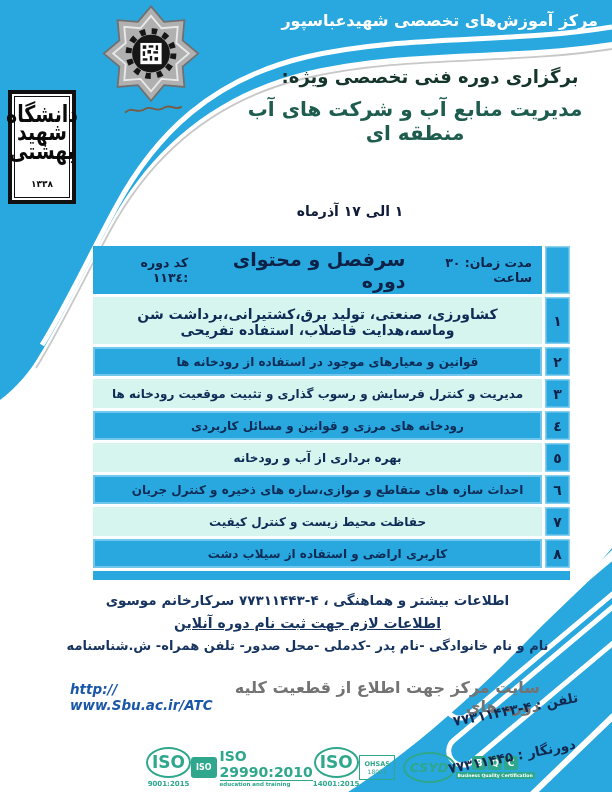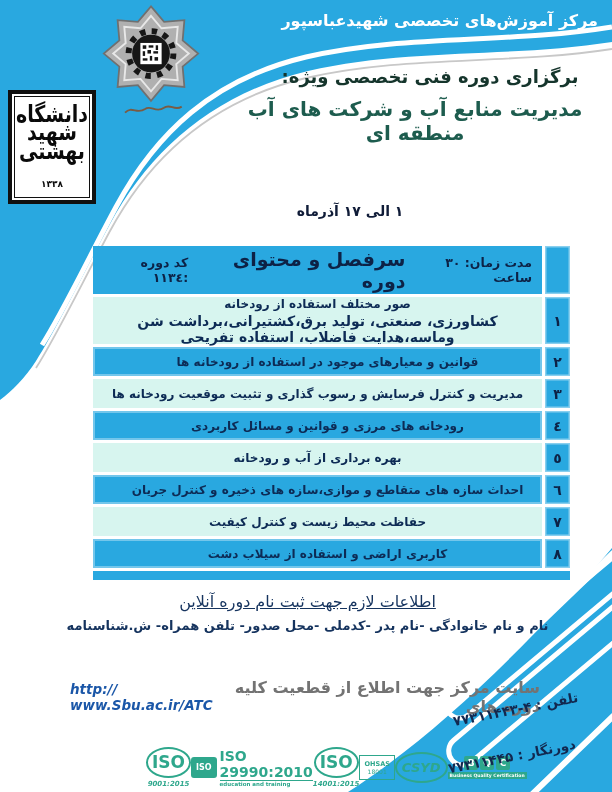--- a/index.html
+++ b/index.html
@@ -15,21 +15,21 @@
   .org-name {
     position:absolute; top:11px; right:14px; z-index:3;
     color:#ffffff; font-size:16px; font-weight:bold; text-align:center;
   }
 
   
   .emblem { position:absolute; left:92px; top:4px; width:118px; height:118px; z-index:3; }
 
   
   .sbu-logo {
-    position:absolute; left:8px; top:90px; width:88px; height:114px; z-index:3;
+    position:absolute; left:8px; top:90px; width:68px; height:114px; z-index:3;
     background:#ffffff; border:4px solid #101010; padding:2px;
   }
   .sbu-inner {
     width:100%; height:100%; border:1.5px solid #101010;
     display:flex; flex-direction:column; align-items:center; justify-content:center;
   }
   .sbu-line {
     font-size:19px; font-weight:bold; color:#0a0a0a; line-height:0.98;
     transform:scaleY(1.22); letter-spacing:-1px;
   }
@@ -85,55 +85,55 @@
   .rN { height:29px; }
   .row-sub { font-size:14px; margin-top:2px; }
   .t-bottom-bar { height:9px; background:#29a8e0; }
 
   
   .contact {
     position:absolute; left:60px; top:592px; width:495px; z-index:2;
     text-align:center; color:#15335e;
   }
   .contact-line1 { font-size:13.5px; font-weight:bold; margin-bottom:7px; }
-  .contact-line2 { font-size:16px; font-weight:normal; text-decoration:underline; margin-bottom:7px; }
+  .contact-line2 { font-size:14px; font-weight:bold; text-decoration:underline; margin-bottom:7px; }
   .contact-line3 { font-size:13px; font-weight:bold; }
   .site-line {
     position:absolute; left:70px; top:678px; width:470px; z-index:2;
     display:flex; flex-direction:row; align-items:center; justify-content:center; gap:7px;
   }
   .site-text { font-size:16px; font-weight:bold; color:#737373; }
   .site-url { font-size:13.5px; font-weight:bold; color:#1b57a8; direction:ltr;font-style:italic; }
 
   
   .iso-strip {
     position:absolute; left:146px; top:744px; width:322px; height:46px; z-index:2;
     display:flex; flex-direction:row; align-items:center; justify-content:space-between;
     color:#2ea78c;
   }
   .cert { display:flex; flex-direction:column; align-items:center; justify-content:center; }
   .cert-iso-big {
     font-size:17px; font-weight:bold; line-height:1; color:#2ea78c;
     border:2px solid #2ea78c; border-radius:50%; padding:5px 4px;
   }
-  .cert-sub { font-size:7px; font-weight:bold; margin-top:2px;font-style:italic; }
+  .cert-sub { font-size:7px; font-weight:bold; margin-top:2px; }
   .cert-row { flex-direction:row; gap:3px; align-items:center; }
   .cert-box {
     border:2px solid #2ea78c; background:#2ea78c; color:#fff; font-size:8px; font-weight:bold;
     padding:4px 3px; border-radius:3px;
   }
   .cert-col { display:flex; flex-direction:column; align-items:flex-start; }
   .cert-name-sm { font-size:14px; font-weight:bold; border-bottom:1px solid #2ea78c; }
   .cert-sub-sm { font-size:5.5px; font-weight:bold; }
   .cert-ohsas { border:1.5px solid #2ea78c; padding:4px 4px; text-align:center; }
   .cert-ohsas .n { font-size:6.5px; font-weight:bold; }
   .cert-ohsas .s { font-size:6px; }
   .cert-csyd {
     font-size:13px; font-weight:bold; font-style:italic;
-    border:2px solid #2ea78c; border-radius:50%; padding:6px 5px;
+    border:2px solid #2ea78c; border-radius:50%; padding:6px 5px;margin-left:8px;
   }
   .bqc-letters { display:flex; gap:2px; }
   .bqc-letter {
     width:14px; height:14px; background:#2ea78c; color:#fff; font-size:9px; font-weight:bold;
     display:flex; align-items:center; justify-content:center; border-radius:2px;
   }
   .bqc-bar {
     margin-top:2px; background:#2ea78c; color:#fff; font-size:4.5px; font-weight:bold;
     padding:1px 2px; white-space:nowrap;
   }
@@ -211,21 +211,20 @@
       <div class="head-content">
         <span class="head-duration">مدت زمان: ۳۰ ساعت</span>
         <span class="head-title">سرفصل و محتوای دوره</span>
         <span class="head-code">کد دوره :١١٣٤</span>
       </div>
     </div>
 
     <div class="t-row r1 row-pale">
       <div class="num-cell">۱</div>
       <div class="row-content">
-        <div>صور مختلف استفاده از رودخانه</div>
         <div class="row-sub">کشاورزی، صنعتی، تولید برق،کشتیرانی،برداشت شن وماسه،هدایت فاضلاب، استفاده تفریحی</div>
       </div>
     </div>
 
     <div class="t-row rN row-blue">
       <div class="num-cell">۲</div>
       <div class="row-content">
           <div>قوانین و معیارهای موجود در استفاده از رودخانه ها</div>
         </div>
     </div>
@@ -269,20 +268,21 @@
       <div class="num-cell">۸</div>
       <div class="row-content">
           <div>کاربری اراضی و استفاده از سیلاب دشت</div>
         </div>
     </div>
 
     <div class="t-bottom-bar"></div>
   </div>
 
   <div class="contact" dir="rtl">
+    <div class="contact-line1">اطلاعات بیشتر و هماهنگی ، ۴-۷۷۳۱۱۴۴۳ سرکارخانم موسوی</div>
     <div class="contact-line2">اطلاعات لازم جهت ثبت نام دوره آنلاین</div>
     <div class="contact-line3">نام و نام خانوادگی -نام پدر -کدملی -محل صدور- تلفن همراه- ش.شناسنامه</div>
   </div>
 
   <div class="site-line" dir="rtl">
     <span class="site-text">سایت مرکز جهت اطلاع از قطعیت کلیه دوره های</span>
     <span class="site-url">http:// www.Sbu.ac.ir/ATC</span>
   </div>
 
   <div class="iso-strip">

